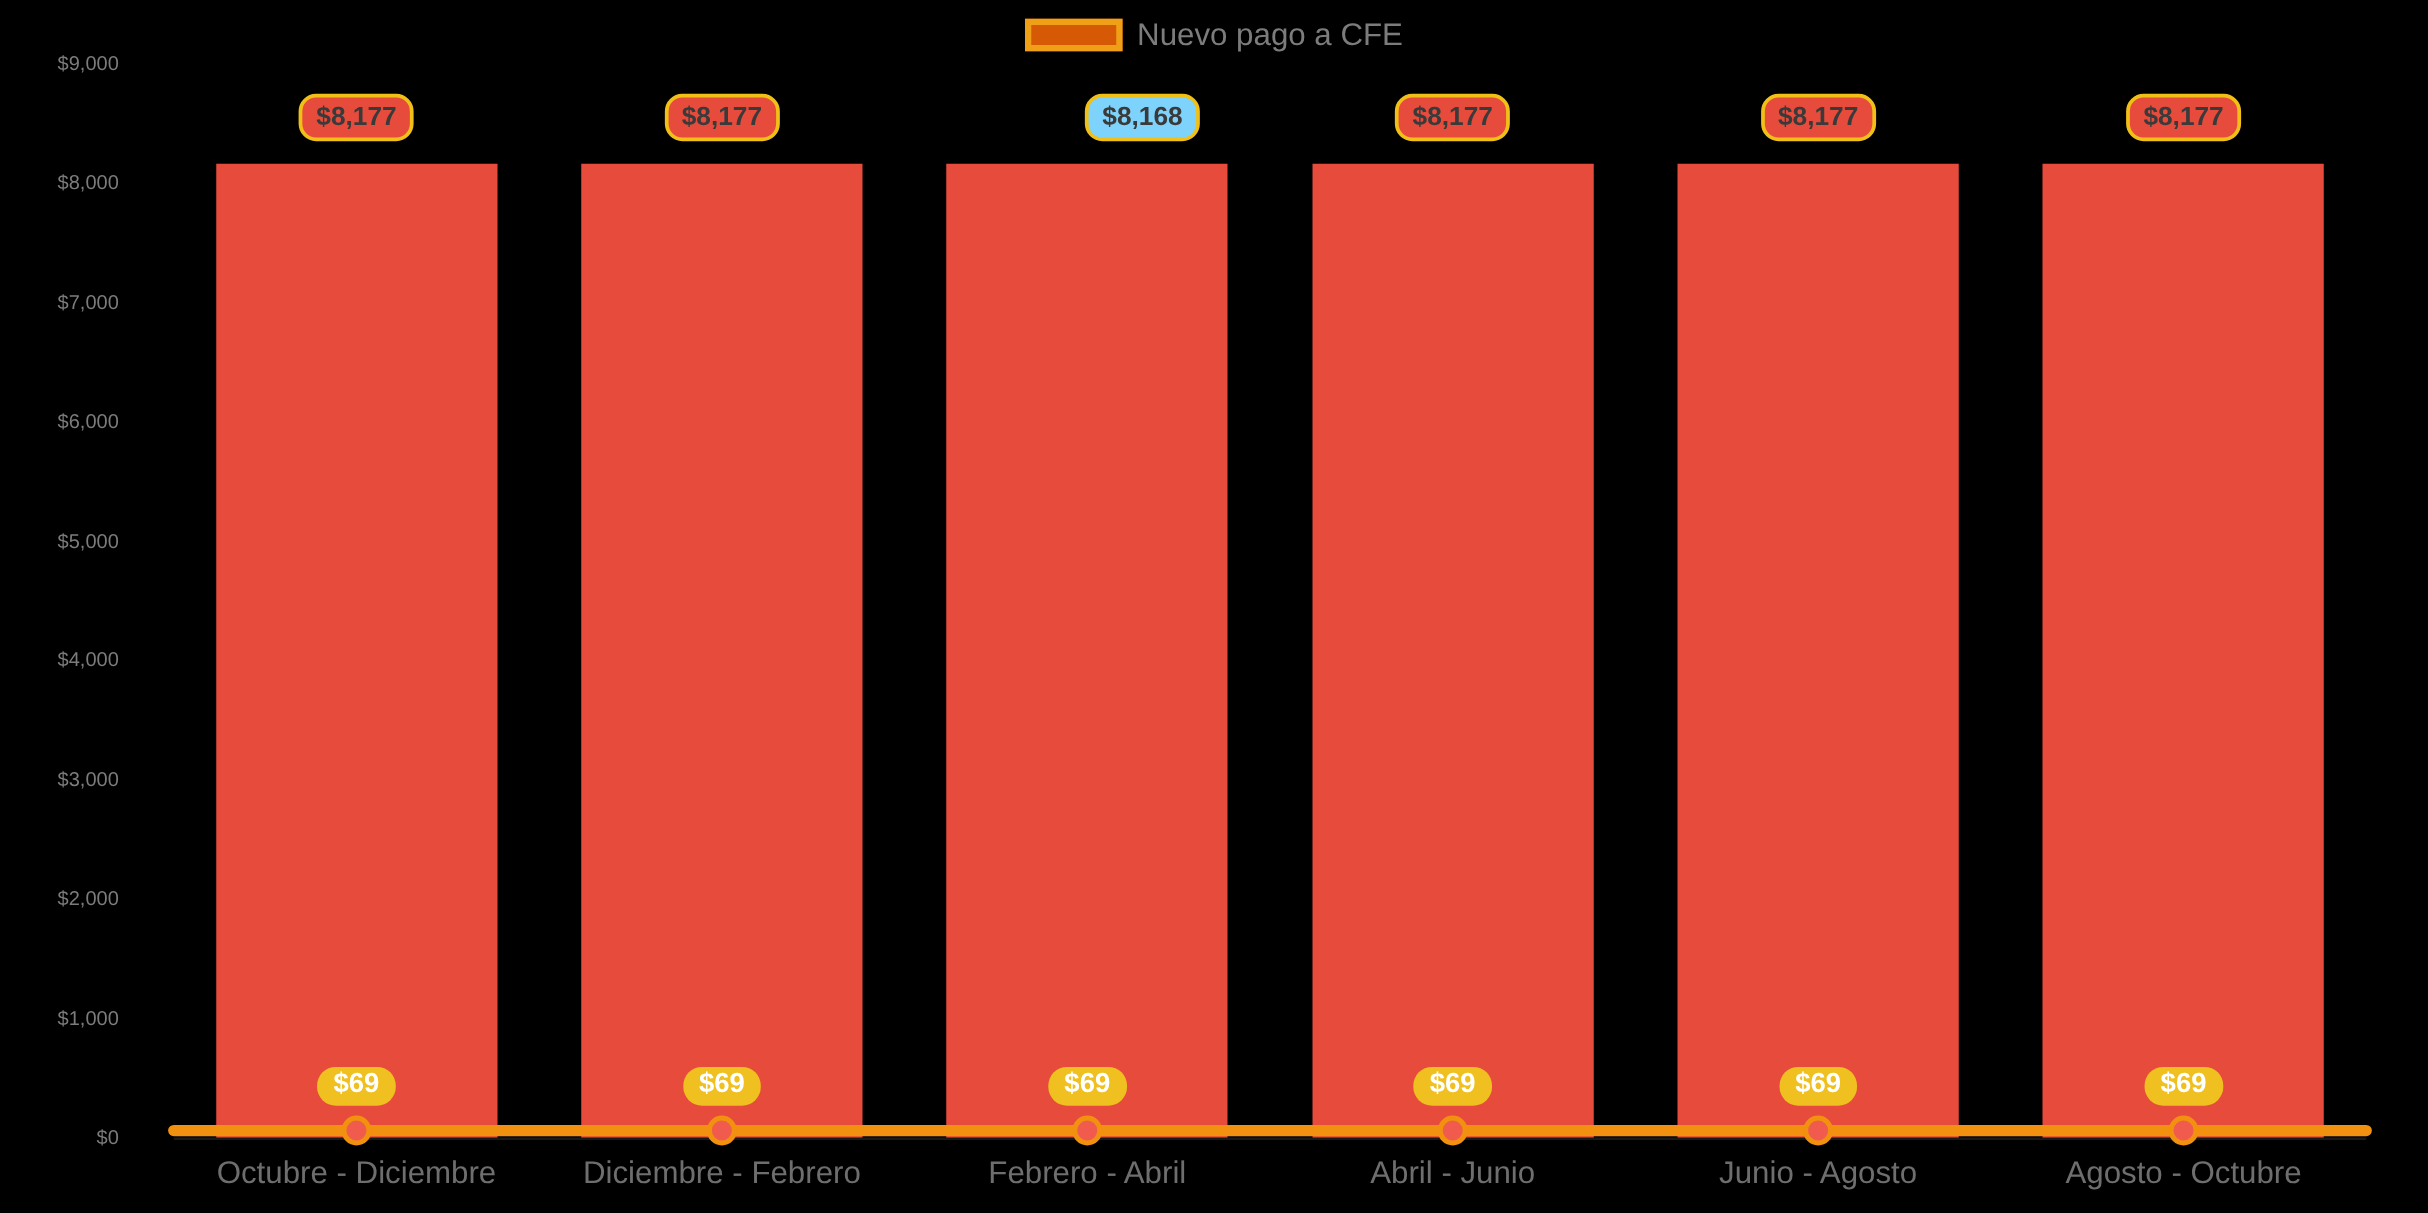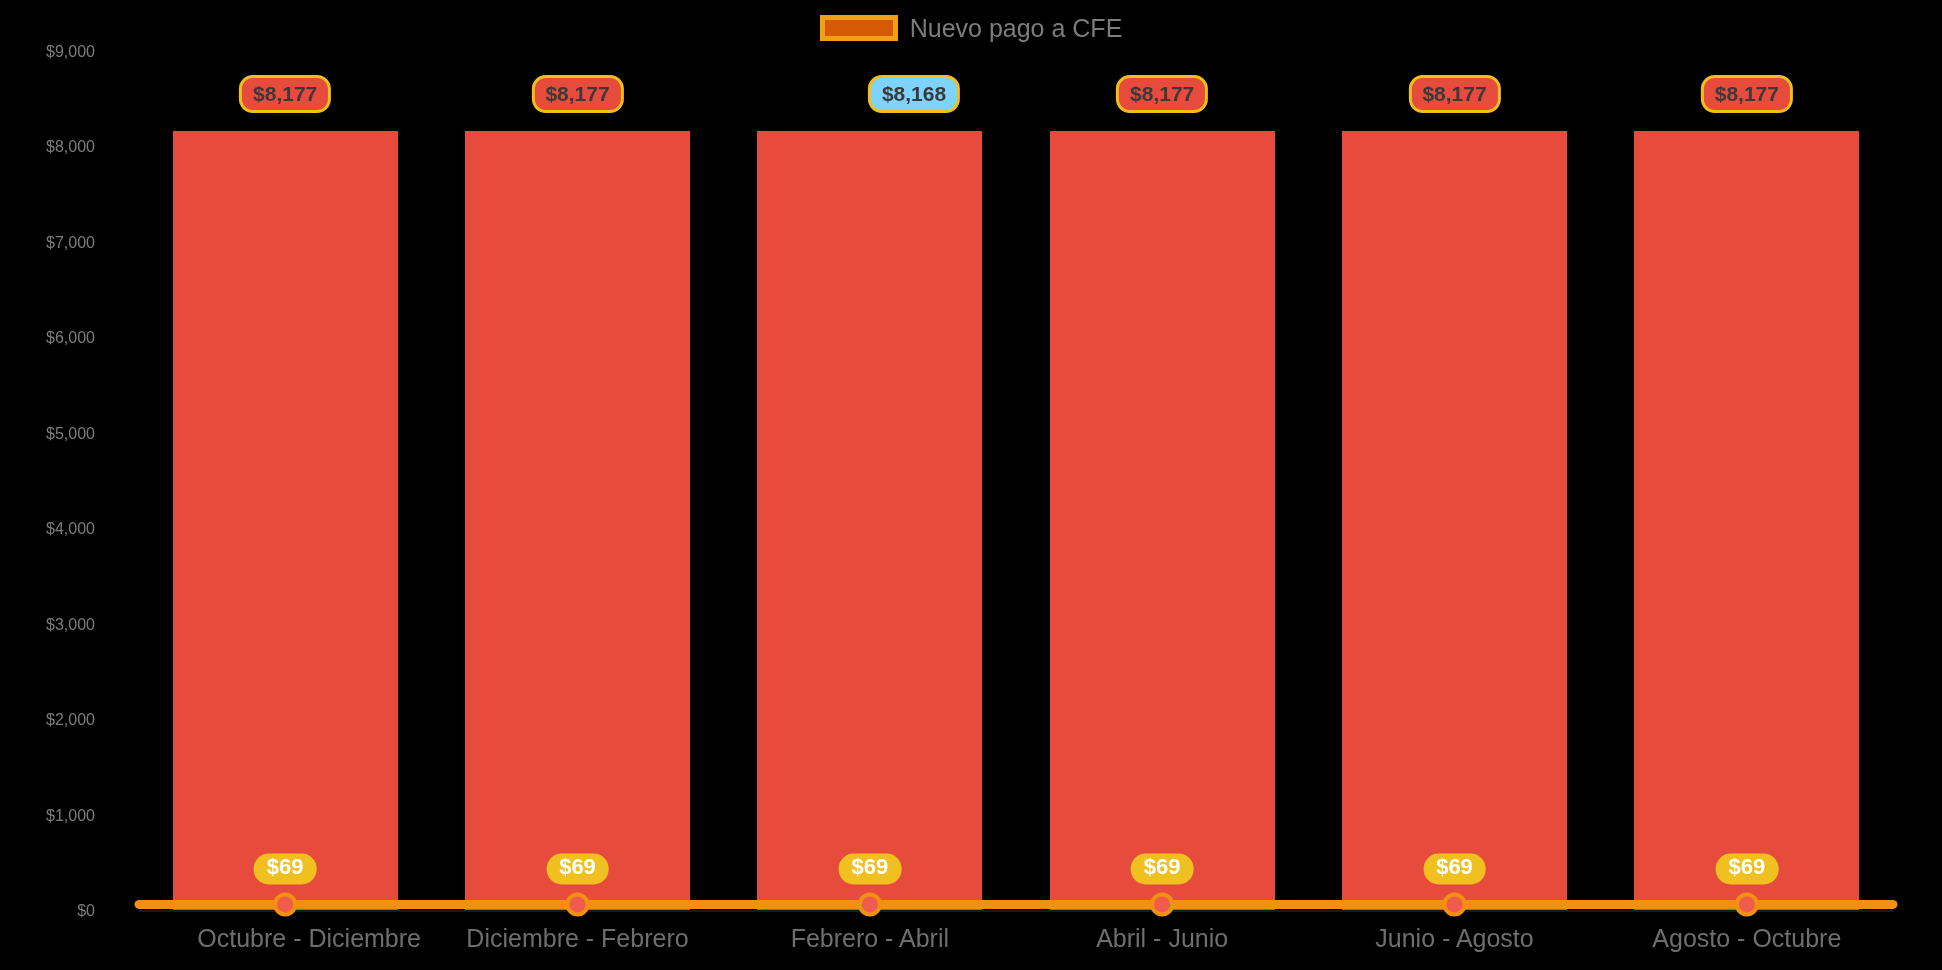--- a/index.html
+++ b/index.html
@@ -202,21 +202,21 @@
   <div id="linelabel-layer">
       <div class="line-label" style="left: 285.167px; top: 869.414px; background: rgb(239, 192, 31); color: rgb(255, 255, 255);">$69</div>
       <div class="line-label" style="left: 577.5px; top: 869.414px; background: rgb(239, 192, 31); color: rgb(255, 255, 255);">$69</div>
       <div class="line-label" style="left: 869.833px; top: 869.414px; background: rgb(239, 192, 31); color: rgb(255, 255, 255);">$69</div>
       <div class="line-label" style="left: 1162.17px; top: 869.414px; background: rgb(239, 192, 31); color: rgb(255, 255, 255);">$69</div>
       <div class="line-label" style="left: 1454.5px; top: 869.414px; background: rgb(239, 192, 31); color: rgb(255, 255, 255);">$69</div>
       <div class="line-label" style="left: 1746.83px; top: 869.414px; background: rgb(239, 192, 31); color: rgb(255, 255, 255);">$69</div>
     </div>
 
   <div id="xtick-layer">
-      <div class="xtick" style="left: 285.167px; margin-left: 24px;">Octubre - Diciembre</div>
+      <div class="xtick" style="left: 285.167px;">Octubre - Diciembre</div>
       <div class="xtick" style="left: 577.5px;">Diciembre - Febrero</div>
       <div class="xtick" style="left: 869.833px;">Febrero - Abril</div>
       <div class="xtick" style="left: 1162.17px;">Abril - Junio</div>
       <div class="xtick" style="left: 1454.5px;">Junio - Agosto</div>
       <div class="xtick" style="left: 1746.83px;">Agosto - Octubre</div>
     </div>
 
 </div>
 
 </body></html>

